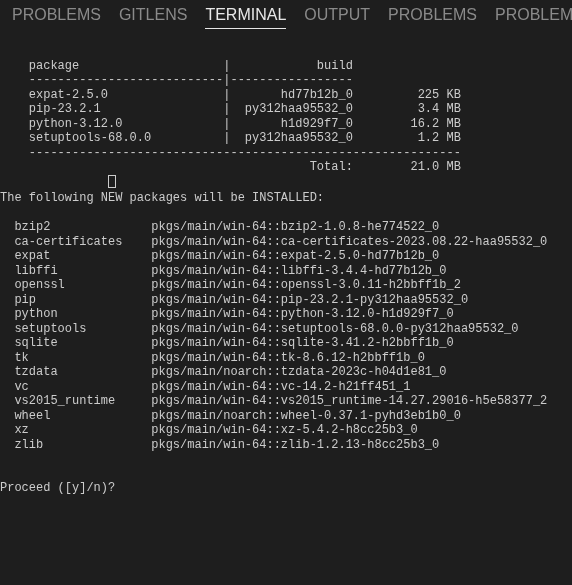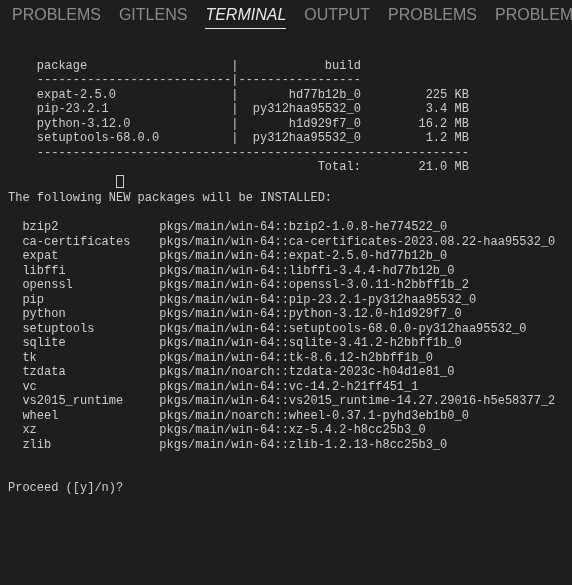--- a/index.html
+++ b/index.html
@@ -23,24 +23,23 @@
     color: #8a8a8a;
     background: #1e1e1e;
   }
   .tab {
     cursor: pointer;
     padding-bottom: 4px;
   }
   .tab.active {
     color: #e7e7e7;
     border-bottom: 1px solid #e7e7e7;
-    font-style: italic;
   }
   .terminal {
-    padding: 10px 16px 0 8px;
+    padding: 10px 16px 0 0;
     white-space: pre;
     line-height: 14.5px;
     background: #1e1e1e;
   }
   .cursor {
     display:inline-block;
     border: 1px solid #cccccc;
     width: 6px;
     height: 11px;
     vertical-align: -1px;

